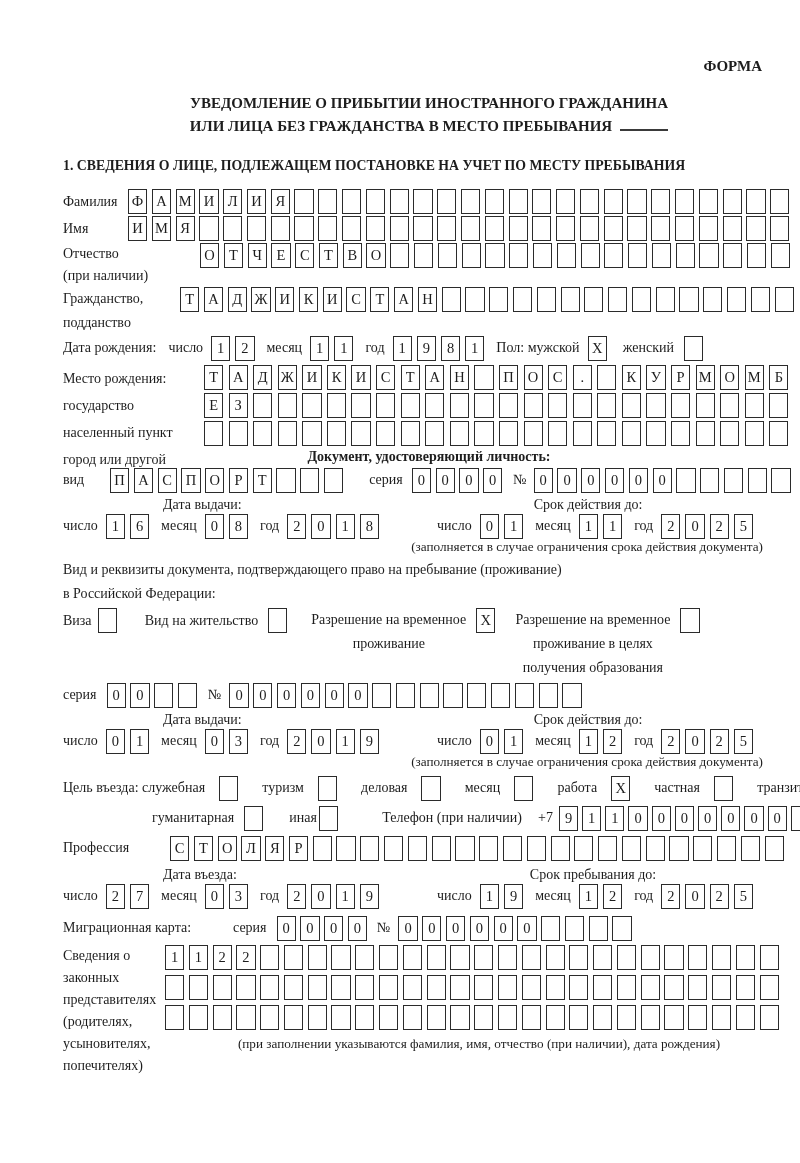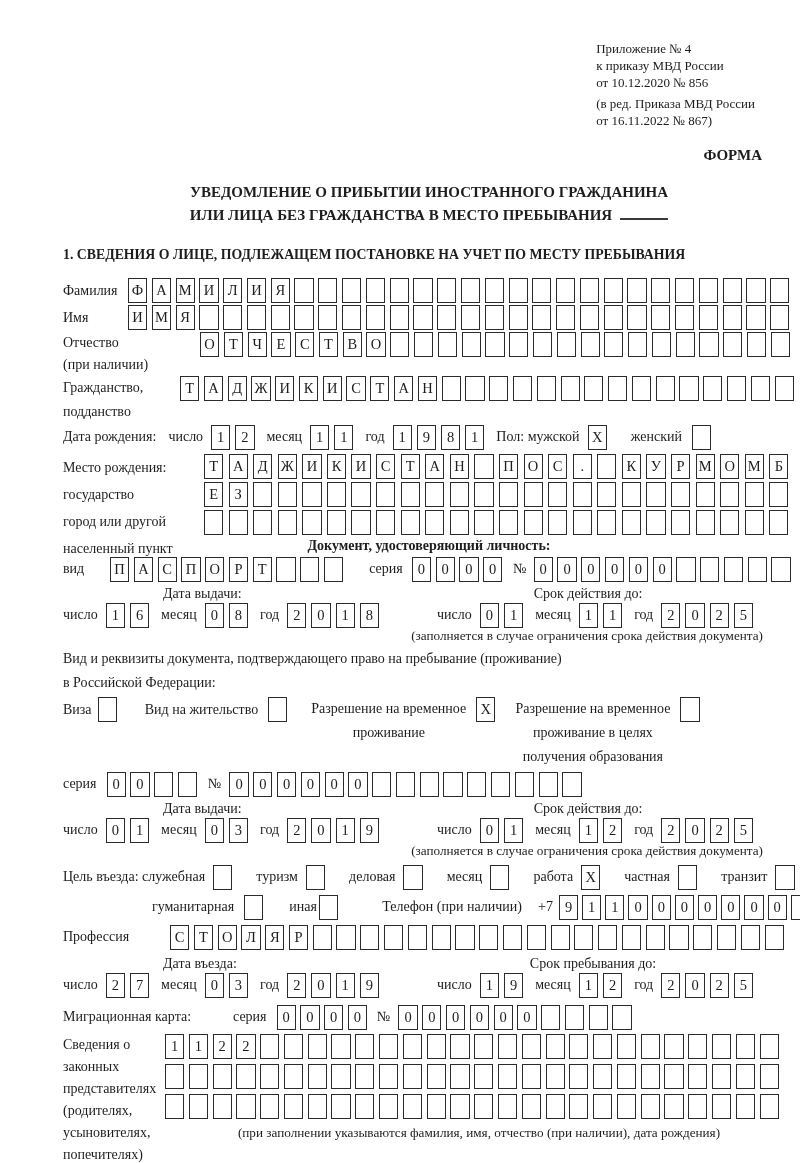--- a/index.html
+++ b/index.html
@@ -35,39 +35,29 @@
   .mt2{margin-top:2px} .mt4{margin-top:4px} .mt6{margin-top:6px} .mt14{margin-top:14px}
   .docline { text-align:center; font-weight:bold; font-size:14px; height:16px; }
   .dg { display:flex; align-items:center; }
   .dg .lbl { margin-right:8px; }
   .dg .bxs { gap:5px; margin-right:12px; }
   .dhdr { display:flex; font-size:14px; height:16px; }
   .note { text-align:right; padding-right:32px; font-size:13.2px; height:15px; }
   .para { line-height:24px; font-size:14px; }
   .pgv { display:flex; align-items:flex-start; gap:10px; }
   .ml { text-align:center; line-height:24px; }
-  .pg { display:flex; align-items:center; gap:8px; }
+  .pg { display:flex; align-items:center; gap:14px; }
   .repscol { display:flex; flex-direction:column; gap:5px; }
   .repsnote { text-align:center; font-size:13.2px; margin-top:6px; width:628px; }
 </style>
 </head>
 <body>
 
 <div class="page">
 
-  <div class="top">
-    <div class="appendix">
-      <div>Приложение № 4</div>
-      <div>к приказу МВД России</div>
-      <div>от 10.12.2020 № 856</div>
-      <div class="gap"></div>
-      <div>(в ред. Приказа МВД России</div>
-      <div>от 16.11.2022 № 867)</div>
-    </div>
-  </div>
 
   <div class="forma">ФОРМА</div>
 
   <div class="title">
     <div>УВЕДОМЛЕНИЕ О ПРИБЫТИИ ИНОСТРАННОГО ГРАЖДАНИНА</div>
     <div><span>ИЛИ ЛИЦА БЕЗ ГРАЖДАНСТВА В МЕСТО ПРЕБЫВАНИЯ</span><span class="blank-underline"></span></div>
   </div>
 
   <div class="sect">1. СВЕДЕНИЯ О ЛИЦЕ, ПОДЛЕЖАЩЕМ ПОСТАНОВКЕ НА УЧЕТ ПО МЕСТУ ПРЕБЫВАНИЯ</div>
 
@@ -224,30 +214,30 @@
       <span class="lbl">год</span>
       <span class="bxs">
           <span class="bx">1</span>
           <span class="bx">9</span>
           <span class="bx">8</span>
           <span class="bx">1</span>
         </span>
     </span>
     <span class="lbl" style="margin-right:8px">Пол: мужской</span>
     <span class="bx">X</span>
-    <span class="lbl" style="margin-left:24px;margin-right:10px">женский</span>
+    <span class="lbl" style="margin-left:16px;margin-right:10px">женский</span>
     <span class="bx"></span>
   </div>
 
   <div class="rt mt4">
     <span class="col w141 lh27" style="height:84px">
       <span>Место рождения:</span>
       <span>государство</span>
+      <span>населенный пункт</span>
       <span>город или другой</span>
-      <span>населенный пункт</span>
     </span>
     <span class="col" style="gap:3px">
       <span class="bxs" style="gap:5.4px">
           <span class="bx">Т</span>
           <span class="bx">А</span>
           <span class="bx">Д</span>
           <span class="bx">Ж</span>
           <span class="bx">И</span>
           <span class="bx">К</span>
           <span class="bx">И</span>

